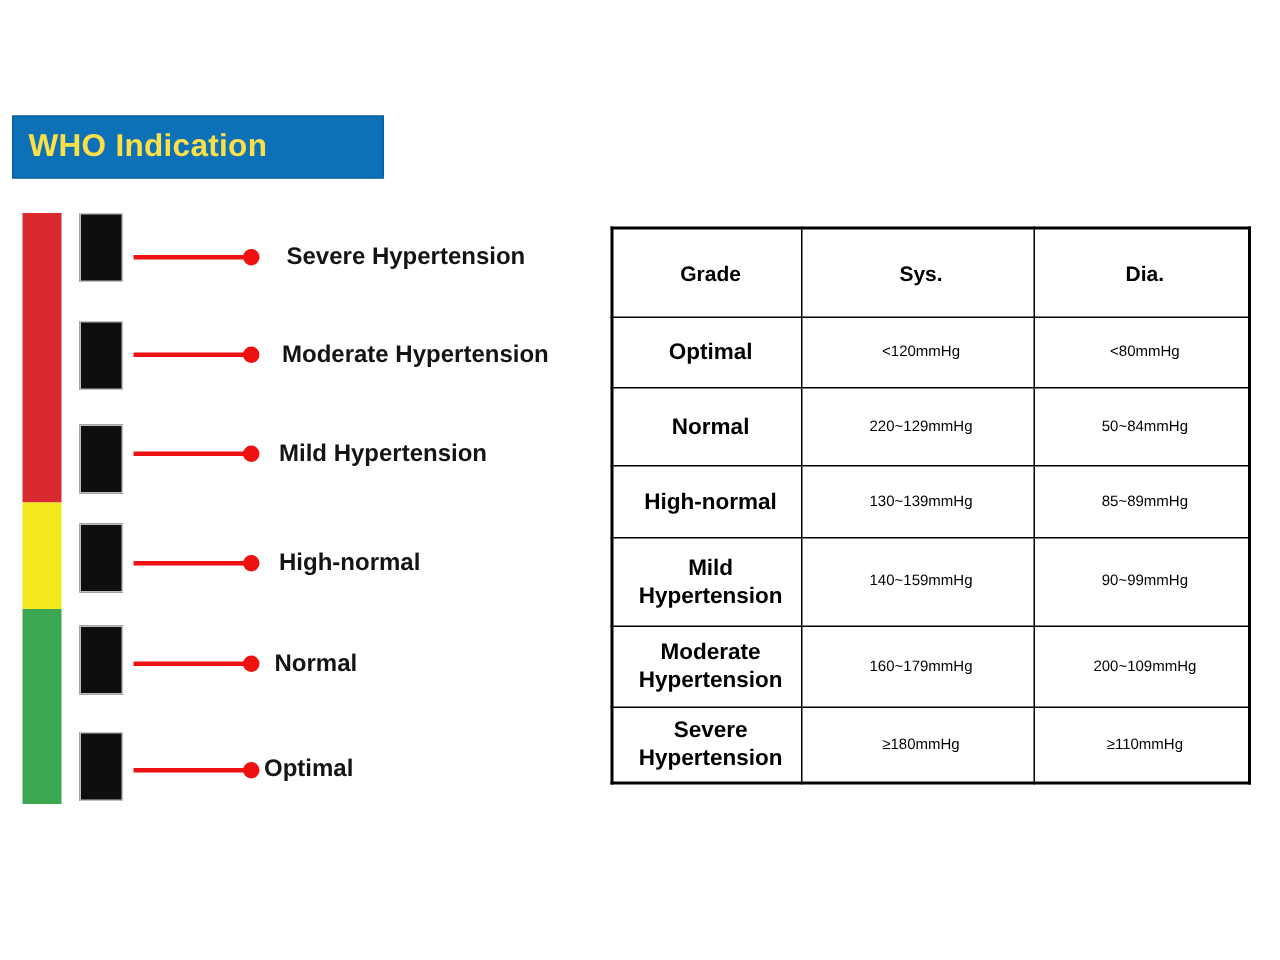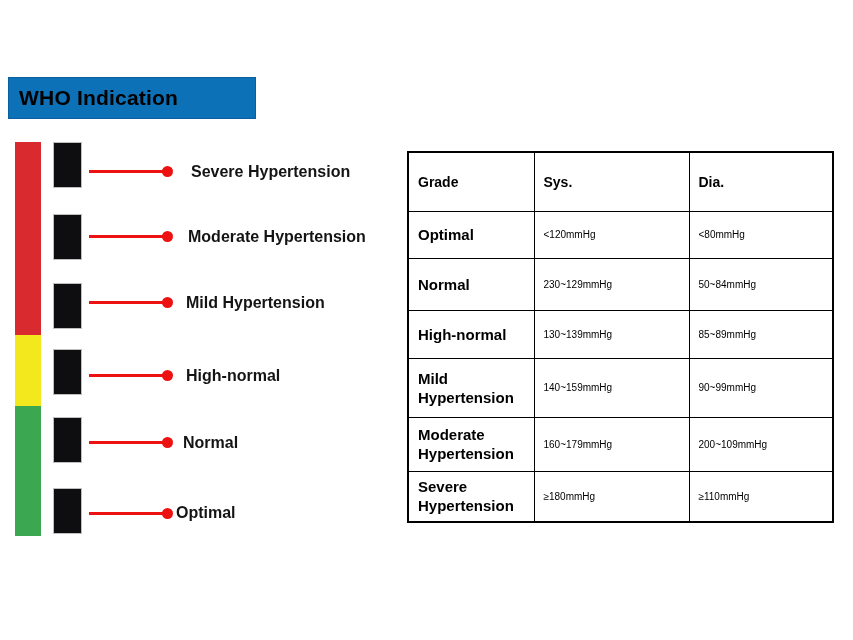--- a/index.html
+++ b/index.html
@@ -8,21 +8,21 @@
     position:relative; width:853px; height:640px; background:#ffffff; overflow:hidden;
   }
 
   
   .banner {
     position:absolute; left:8px; top:77px; width:248px; height:42px;
     background:#0d71b8; border:1px solid #0a5fa0;
     display:flex; align-items:center;
   }
   .banner-text {
-    color:#000000; font-weight:bold; font-size:21px; padding-left:10px;
+    color:#fde047; font-weight:bold; font-size:21px; padding-left:10px;
     letter-spacing:0.2px; white-space:nowrap;
   }
 
   
   .colorbar { position:absolute; left:15px; top:142px; width:26px; height:394px; }
   .seg { width:100%; }
   .seg-red    { height:193px; background:#d92b2f; }
   .seg-yellow { height:71px;  background:#f3e71d; }
   .seg-green  { height:130px; background:#3ba750; }
 
@@ -47,21 +47,21 @@
     line-height:22px; white-space:nowrap;
   }
 
   
   .bp-table {
     position:absolute; left:407px; top:151px;
     border-collapse:collapse; table-layout:fixed;
     border:2px solid #000000; background:#ffffff;
   }
   .bp-table th, .bp-table td {
-    border:1px solid #000000; text-align:left; vertical-align:middle;
+    border:1px solid #000000; text-align:center; vertical-align:middle;
     padding:0 4px 0 9px; color:#000000; overflow:hidden;
   }
   .bp-table th { font-size:14px; font-weight:bold; }
   .bp-table td.grade { font-size:15px; font-weight:bold; line-height:19px; }
   .bp-table td.value { font-size:10px; font-weight:normal; }
 </style>
 </head>
 <body>
 
 <div class="canvas">
@@ -109,21 +109,21 @@
       <th>Sys.</th>
       <th>Dia.</th>
     </tr>
     <tr style="height:47px;">
       <td class="grade">Optimal</td>
       <td class="value">&lt;120mmHg</td>
       <td class="value">&lt;80mmHg</td>
     </tr>
     <tr style="height:52px;">
       <td class="grade">Normal</td>
-      <td class="value">230~129mmHg</td>
+      <td class="value">220~129mmHg</td>
       <td class="value">50~84mmHg</td>
     </tr>
     <tr style="height:48px;">
       <td class="grade">High-normal</td>
       <td class="value">130~139mmHg</td>
       <td class="value">85~89mmHg</td>
     </tr>
     <tr style="height:59px;">
       <td class="grade">Mild Hypertension</td>
       <td class="value">140~159mmHg</td>

